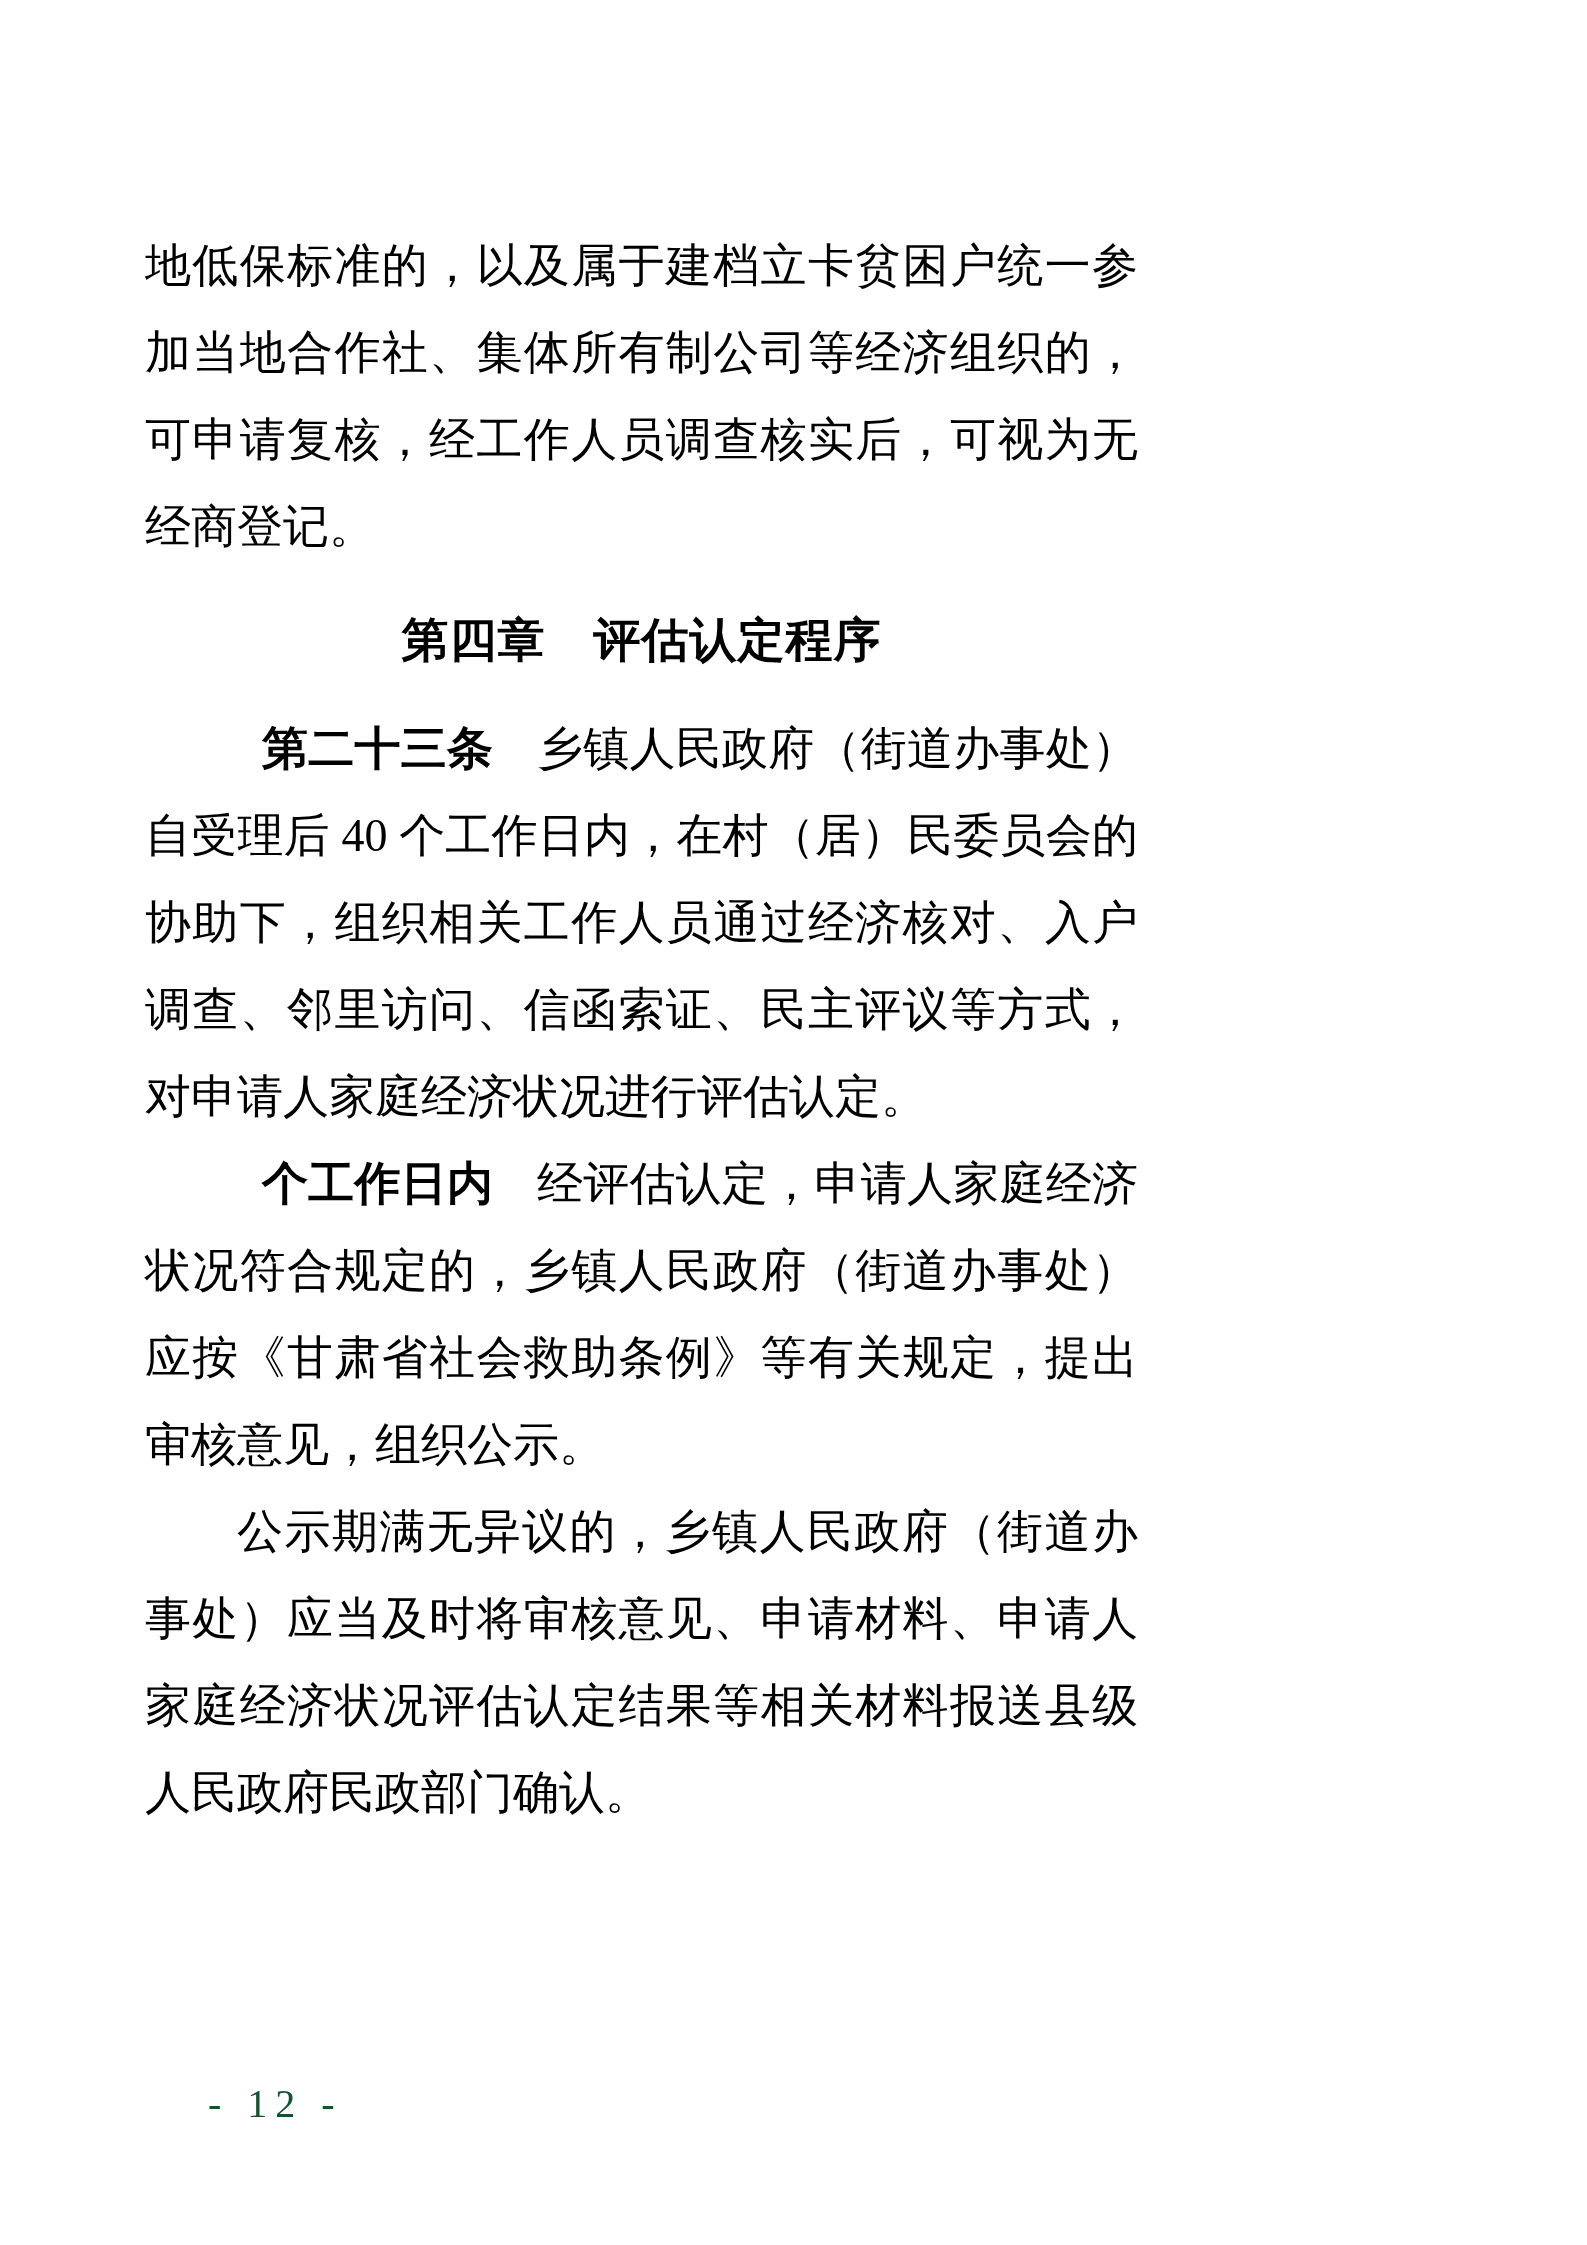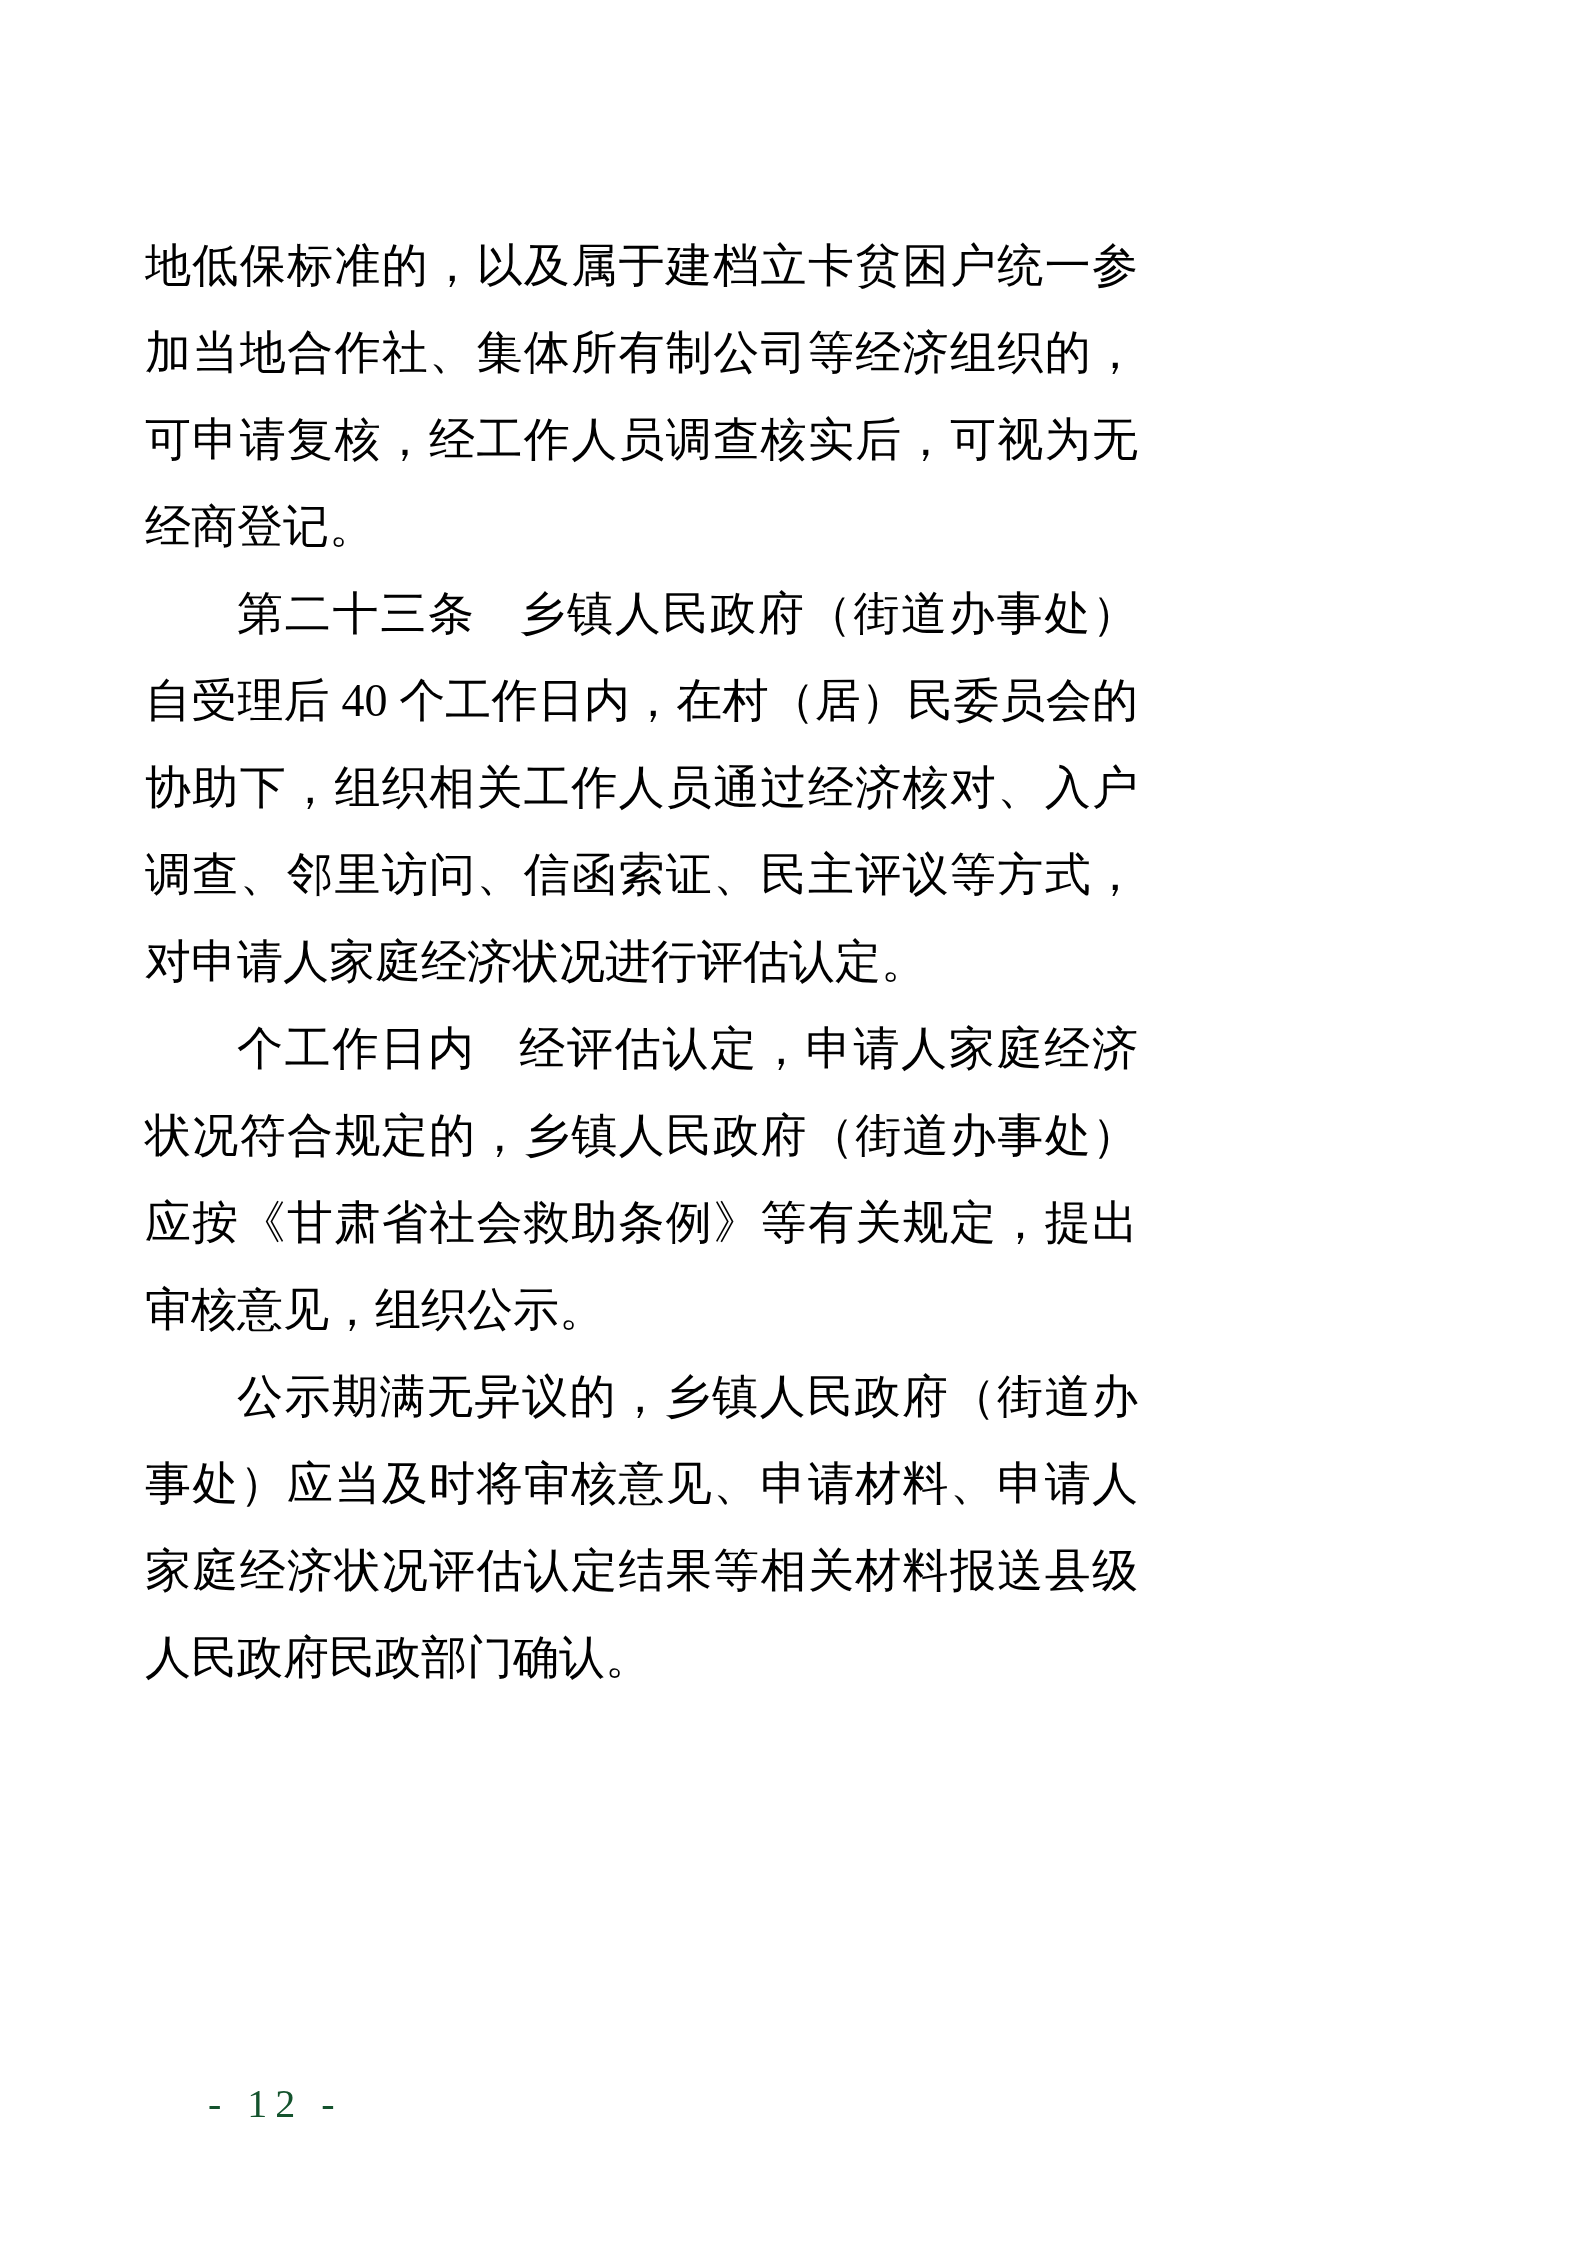--- a/index.html
+++ b/index.html
@@ -37,41 +37,43 @@
     font-weight: bold;
     font-size: 47px;
     text-align: center !important;
     text-align-last: center !important;
     text-indent: 0;
     margin: 26px 0 22px 0 !important;
     letter-spacing: 1px;
   }
   .article-label {
     font-family: "Liberation Sans", "DejaVu Sans", sans-serif;
-    font-weight: normal;
+    font-weight: bold;
     margin-right: 0.95em;
+    margin-left: 25px;
   }
   .page-number {
     position: absolute;
     left: 208px;
     top: 2080px;
     font-family: "Liberation Serif", "DejaVu Serif", serif;
     font-size: 40px;
     color: #14532d;
     letter-spacing: 8px;
   }
 </style>
 </head>
 <body>
 
 <div class="page">
   <div class="doc-body">
 
     <p>地低保标准的，以及属于建档立卡贫困户统一参加当地合作社、集体所有制公司等经济组织的，可申请复核，经工作人员调查核实后，可视为无经商登记。</p>
 
+    <p class="chapter-heading">第四章　评估认定程序</p>
 
     <p class="para-indent"><span class="article-label">第二十三条</span><span>乡镇人民政府（街道办事处）自受理后 40 个工作日内，在村（居）民委员会的协助下，组织相关工作人员通过经济核对、入户调查、邻里访问、信函索证、民主评议等方式，对申请人家庭经济状况进行评估认定。</span></p>
 
 
     <p class="para-indent"><span class="article-label">个工作日内</span><span>经评估认定，申请人家庭经济状况符合规定的，乡镇人民政府（街道办事处）应按《甘肃省社会救助条例》等有关规定，提出审核意见，组织公示。</span></p>
 
     <p class="para-indent">公示期满无异议的，乡镇人民政府（街道办事处）应当及时将审核意见、申请材料、申请人家庭经济状况评估认定结果等相关材料报送县级人民政府民政部门确认。</p>
 
 
   </div>

